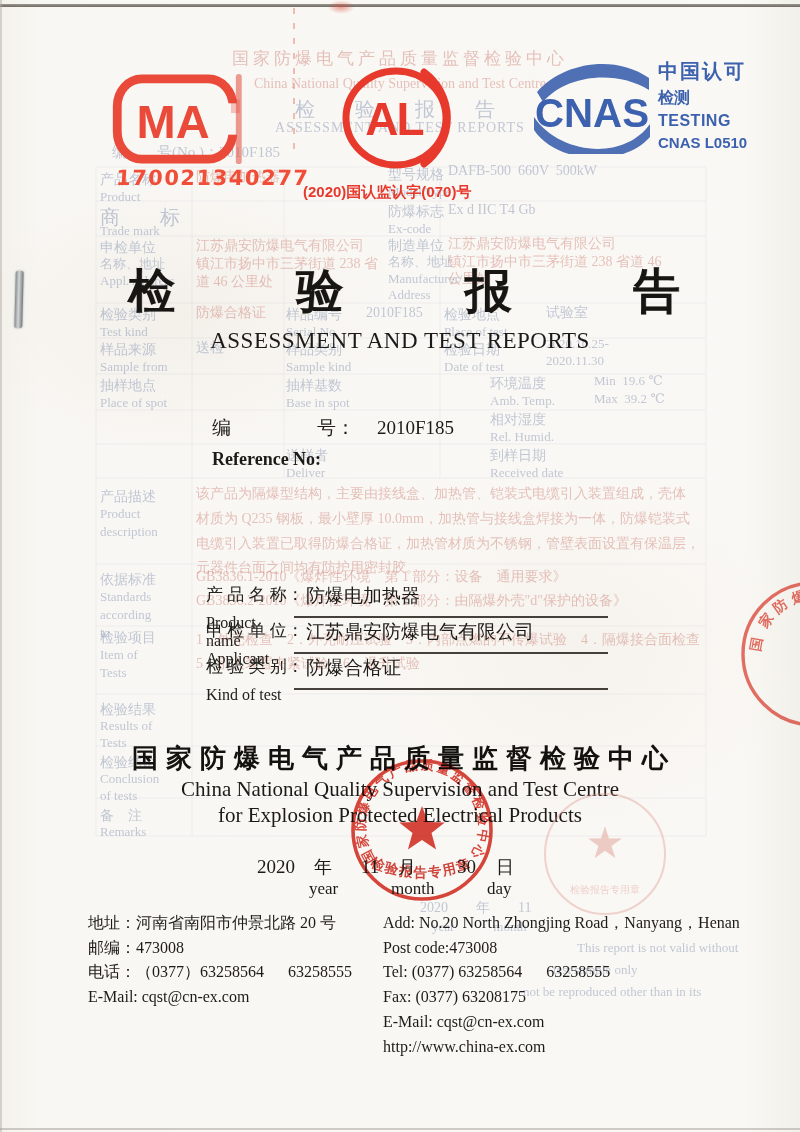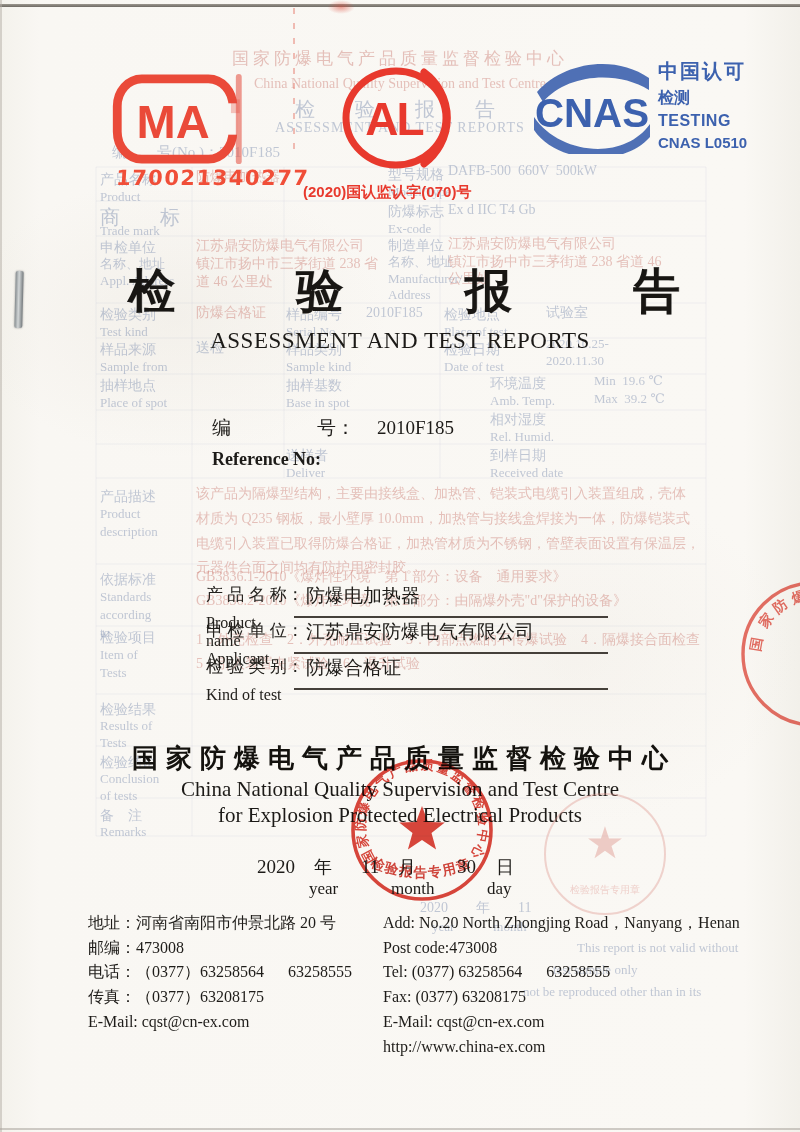--- a/index.html
+++ b/index.html
@@ -315,21 +315,20 @@
   <span class="date-item" style="left:457px;top:856px">30</span>
   <span class="date-item" style="left:496px;top:855px;font-size:18px">日</span>
   <span class="date-en" style="left:309px;top:879px">year</span>
   <span class="date-en" style="left:391px;top:879px">month</span>
   <span class="date-en" style="left:487px;top:879px">day</span>
 
   <div class="foot foot-left">
     <div>地址：河南省南阳市仲景北路 20 号</div>
     <div>邮编：473008</div>
     <div>电话：（0377）63258564      63258555</div>
-    <div>传真：（0377）63208175</div>
     <div>E-Mail: cqst@cn-ex.com</div>
   </div>
   <div class="foot foot-right">
     <div>Add: No.20 North Zhongjing Road，Nanyang，Henan</div>
     <div>Post code:473008</div>
     <div>Tel: (0377) 63258564      63258555</div>
     <div>Fax: (0377) 63208175</div>
     <div>E-Mail: cqst@cn-ex.com</div>
     <div>http://www.china-ex.com</div>
   </div>

